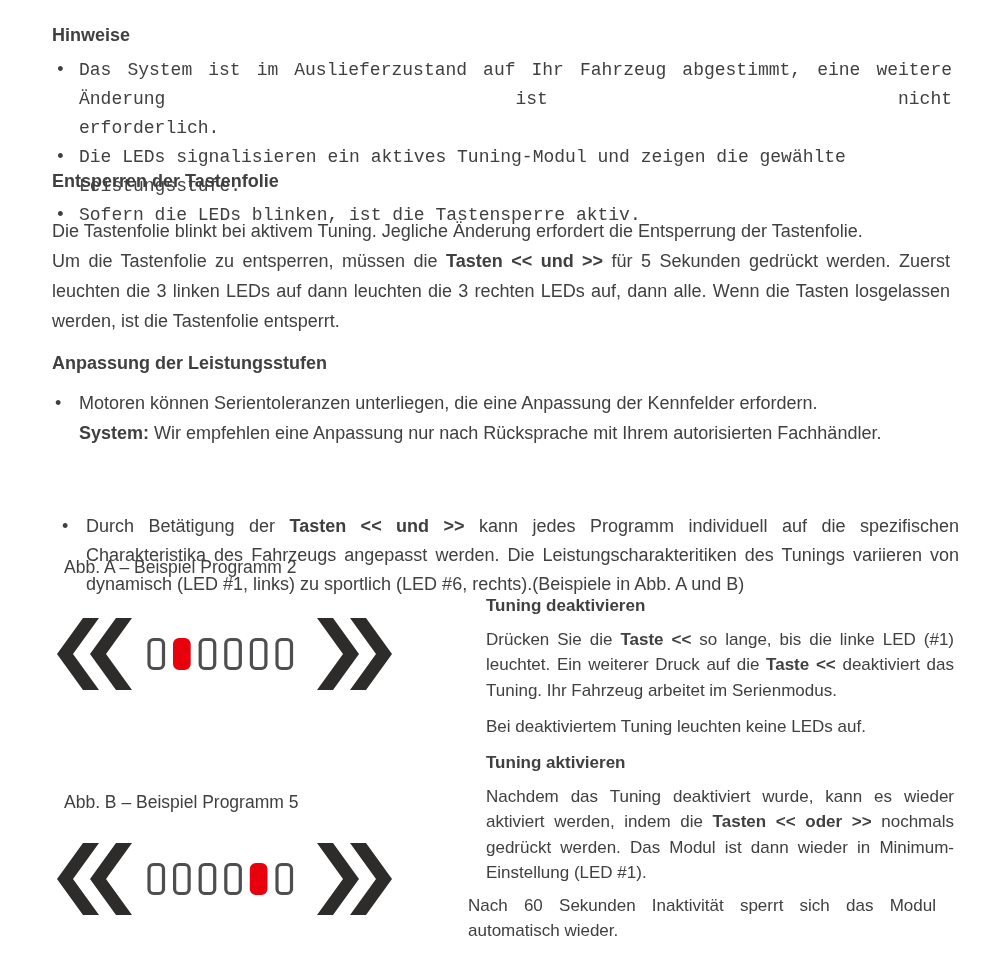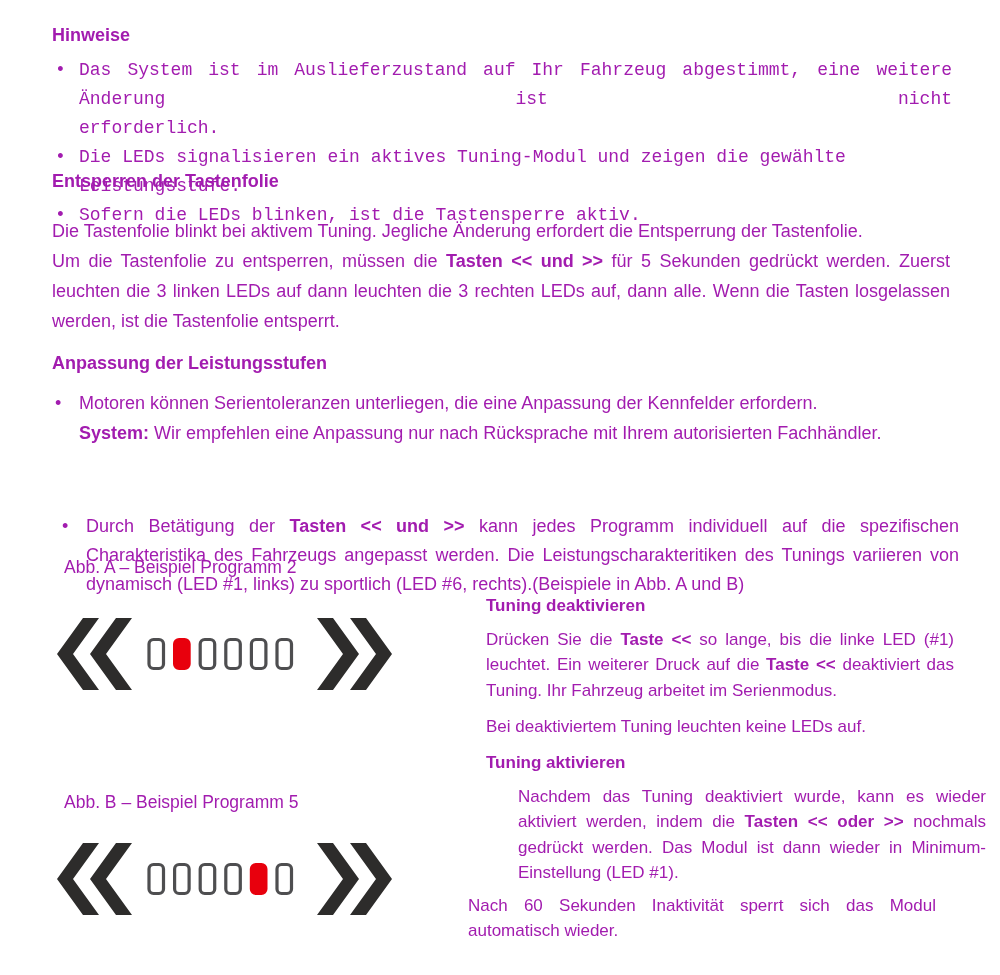--- a/index.html
+++ b/index.html
@@ -2,21 +2,21 @@
 <html><head>
 <meta charset="utf-8">
 <style>
   html,body{margin:0;padding:0;background:#ffffff;}
   .page{
     position:relative;
     width:1000px;
     height:975px;
     background:#ffffff;
     font-family:"Liberation Sans", sans-serif;
-    color:#a21caf;
+    color:#404040;
     overflow:hidden;
   }
   .abs{position:absolute;}
   
   .h-top{font-size:18px;font-weight:bold;line-height:22px;}
   .body-top{font-size:18px;line-height:30px;}
   .bullets{width:900px;}
   .bullet{position:relative;padding-left:27px;font-size:18px;line-height:29px;}
   .bullet::before{content:"\2022";position:absolute;left:3px;top:0;}
   .jline{display:block;text-align:justify;text-align-last:justify;}
@@ -114,19 +114,19 @@
   <div class="abs h-right" style="left:486px;top:595px;">Tuning deaktivieren</div>
 
   <div class="abs body-right just" style="left:486px;top:627px;">
     <span>Drücken Sie die </span><b>Taste &lt;&lt;</b><span> so lange, bis die linke LED (#1) leuchtet. Ein weiterer Druck auf die </span><b>Taste &lt;&lt;</b><span> deaktiviert das Tuning. Ihr Fahrzeug arbeitet im Serienmodus.</span>
   </div>
 
   <div class="abs body-right" style="left:486px;top:714px;">Bei deaktiviertem Tuning leuchten keine LEDs auf.</div>
 
   <div class="abs h-right" style="left:486px;top:752px;">Tuning aktivieren</div>
 
-  <div class="abs body-right just" style="left:486px;top:784px;margin-left:32px;">
+  <div class="abs body-right just" style="left:486px;top:784px;">
     <span>Nachdem das Tuning deaktiviert wurde, kann es wieder aktiviert werden, indem die </span><b>Tasten &lt;&lt; oder &gt;&gt;</b><span> nochmals gedrückt werden. Das Modul ist dann wieder in Minimum-Einstellung (LED #1).</span>
   </div>
 
   <div class="abs body-right just" style="left:468px;top:893px;">Nach 60 Sekunden Inaktivität sperrt sich das Modul automatisch wieder.</div>
 
 </div>
 
 </body></html>

